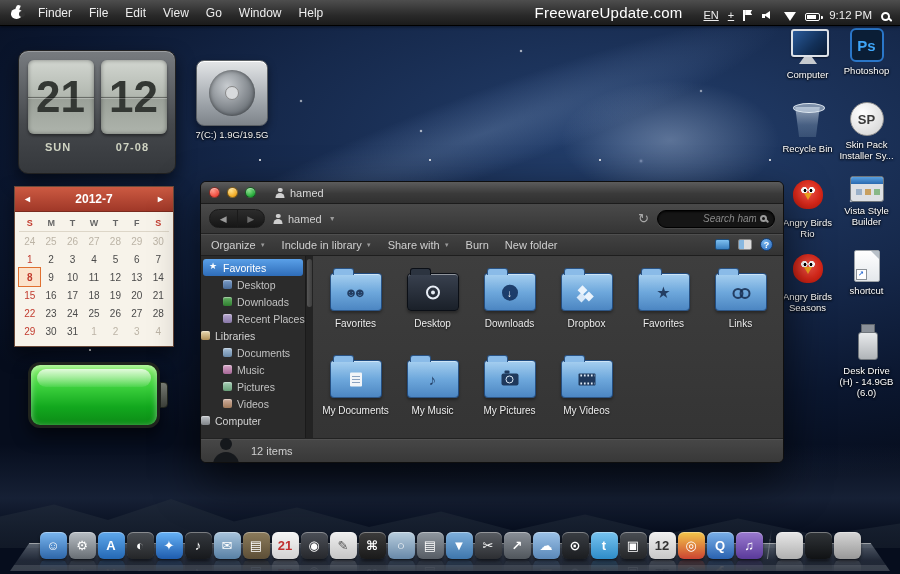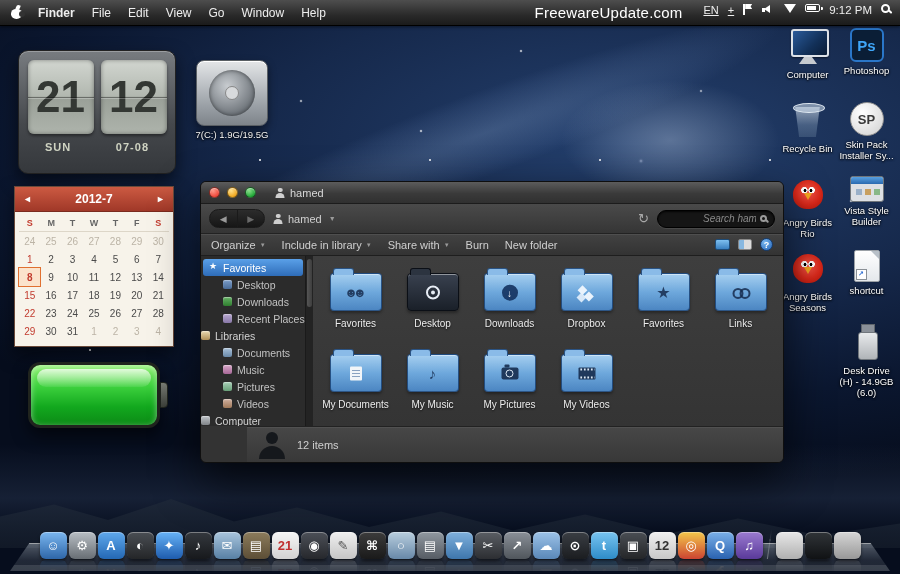--- a/index.html
+++ b/index.html
@@ -34,22 +34,22 @@
   
   .menubar{position:absolute;left:0;top:0;right:0;height:26px;z-index:10;display:flex;align-items:center;
     padding:0 10px;background:linear-gradient(180deg,#4e4e4e,#2a2a2a 60%,#1b1b1b);color:#eee;font-size:12px;
     border-bottom:1px solid #000;box-shadow:0 1px 3px rgba(0,0,0,.5);}
   .apple{width:13px;height:15px;position:relative;margin-right:15px;flex:none;}
   .apple i{position:absolute;left:1px;top:4px;width:11px;height:10px;background:#fff;border-radius:45% 45% 48% 48%;display:block;}
   .apple i::after{content:"";position:absolute;right:-3px;top:2px;width:6px;height:6px;border-radius:50%;background:#323232;}
   .apple::before{content:"";position:absolute;left:6px;top:0;width:4px;height:5px;background:#fff;border-radius:60% 0 60% 0;transform:rotate(20deg);}
   .mb-left{display:flex;align-items:center;}
   .mb-item{margin-right:17px;white-space:nowrap;}
-  .mb-item.bold{font-weight:bold;}
-  .mb-right{margin-left:auto;display:flex;align-items:flex-start;gap:9px;}
+  .mb-item.bold{font-weight:normal;}
+  .mb-right{margin-left:auto;display:flex;align-items:flex-end;gap:9px;}
   .watermark{font-size:15px;color:#fff;margin-right:12px;letter-spacing:.2px;}
   .mb-stat{font-size:11px;text-decoration:underline;}
   .mb-time{font-size:11.5px;}
   .flag{width:10px;height:11px;position:relative;}
   .flag::before{content:"";position:absolute;left:0;top:0;width:2px;height:11px;background:#fff;}
   .flag::after{content:"";position:absolute;left:2px;top:0;width:7px;height:5px;background:#fff;clip-path:polygon(0 0,100% 0,78% 50%,100% 100%,0 100%);}
   .vol{width:13px;height:11px;position:relative;}
   .vol::before{content:"";position:absolute;left:0;top:3.5px;width:3px;height:4px;background:#fff;}
   .vol::after{content:"";position:absolute;left:2px;top:1px;width:0;height:0;border-top:4.5px solid transparent;border-bottom:4.5px solid transparent;border-right:6px solid #fff;}
   .wifi{width:12px;height:9px;position:relative;}
@@ -239,22 +239,22 @@
     background-image:radial-gradient(circle,#dce8f4 .8px,transparent 1px);background-size:3.5px 2px;}
   .emb-film::after{bottom:1px;left:1px;right:1px;height:2px;
     background-image:radial-gradient(circle,#dce8f4 .8px,transparent 1px);background-size:3.5px 2px;}
   .emb-joystick{width:16px;height:15px;background:radial-gradient(circle at 50% 12%, rgba(22,44,78,.95) 3px, transparent 3.4px);}
   .emb-joystick::before{left:50%;bottom:3px;transform:translateX(-50%);width:3px;height:8px;background:rgba(22,44,78,.95);}
   .emb-joystick::after{left:1px;right:1px;bottom:0;height:4px;background:rgba(22,44,78,.95);border-radius:50%;}
   .emb-search{width:18px;height:18px;}
   .emb-search::before{left:2px;top:2px;width:8px;height:8px;border:2.5px solid #fff;border-radius:50%;}
   .emb-search::after{right:2px;bottom:2px;width:3px;height:7px;background:#fff;border-radius:2px;transform:rotate(-45deg);}
   .f-label{margin-top:7px;font-size:10px;color:#ececec;text-shadow:0 1px 2px rgba(0,0,0,.7);white-space:nowrap;}
-  .statusbar{height:36px;flex:none;background:linear-gradient(180deg,#474747,#383838);border-top:1px solid #222;
-    display:flex;align-items:center;padding:0 10px;gap:10px;box-shadow:inset 0 1px 0 rgba(255,255,255,.06);margin-left:46px;}
+  .statusbar{height:24px;flex:none;background:linear-gradient(180deg,#474747,#383838);border-top:1px solid #222;
+    display:flex;align-items:center;padding:0 10px;gap:10px;box-shadow:inset 0 1px 0 rgba(255,255,255,.06);}
   .avatar{width:30px;height:28px;position:relative;flex:none;}
   .avatar::before{content:"";position:absolute;left:50%;top:1px;transform:translateX(-50%);width:12px;height:12px;border-radius:50%;background:#15181c;}
   .avatar::after{content:"";position:absolute;left:50%;bottom:0;transform:translateX(-50%);width:26px;height:13px;border-radius:13px 13px 0 0;background:#15181c;}
   .status-text{font-size:11px;color:#cfcfcf;}
   
   .dock{position:absolute;left:0;right:0;bottom:0;height:62px;z-index:5;}
   .dock-shelf{position:absolute;left:10px;right:10px;bottom:3px;height:28px;
     background:linear-gradient(180deg,rgba(200,210,220,.38),rgba(130,140,150,.22) 60%,rgba(90,100,110,.28));
     clip-path:polygon(2.2% 0,97.8% 0,100% 100%,0 100%);border-top:1px solid rgba(255,255,255,.55);}
   .dock-shelf::after{content:"";position:absolute;left:0;right:0;bottom:0;height:6px;background:rgba(255,255,255,.12);}

